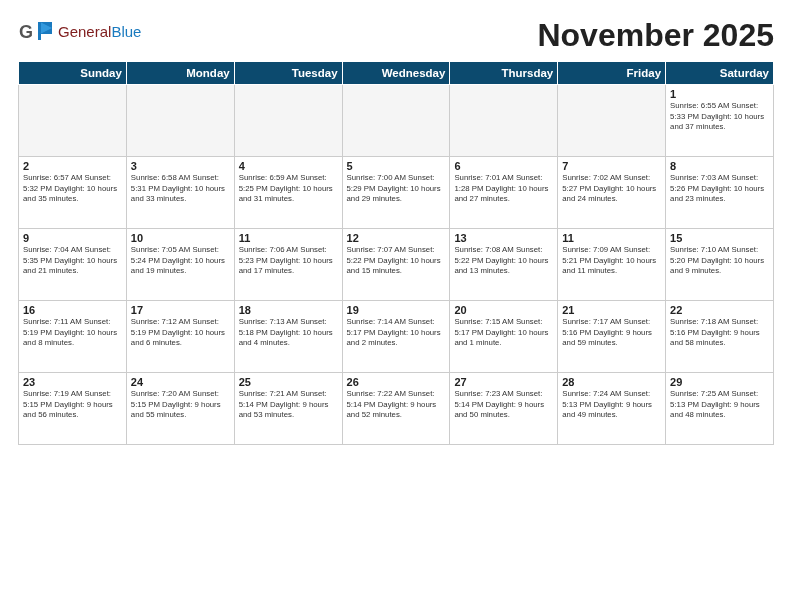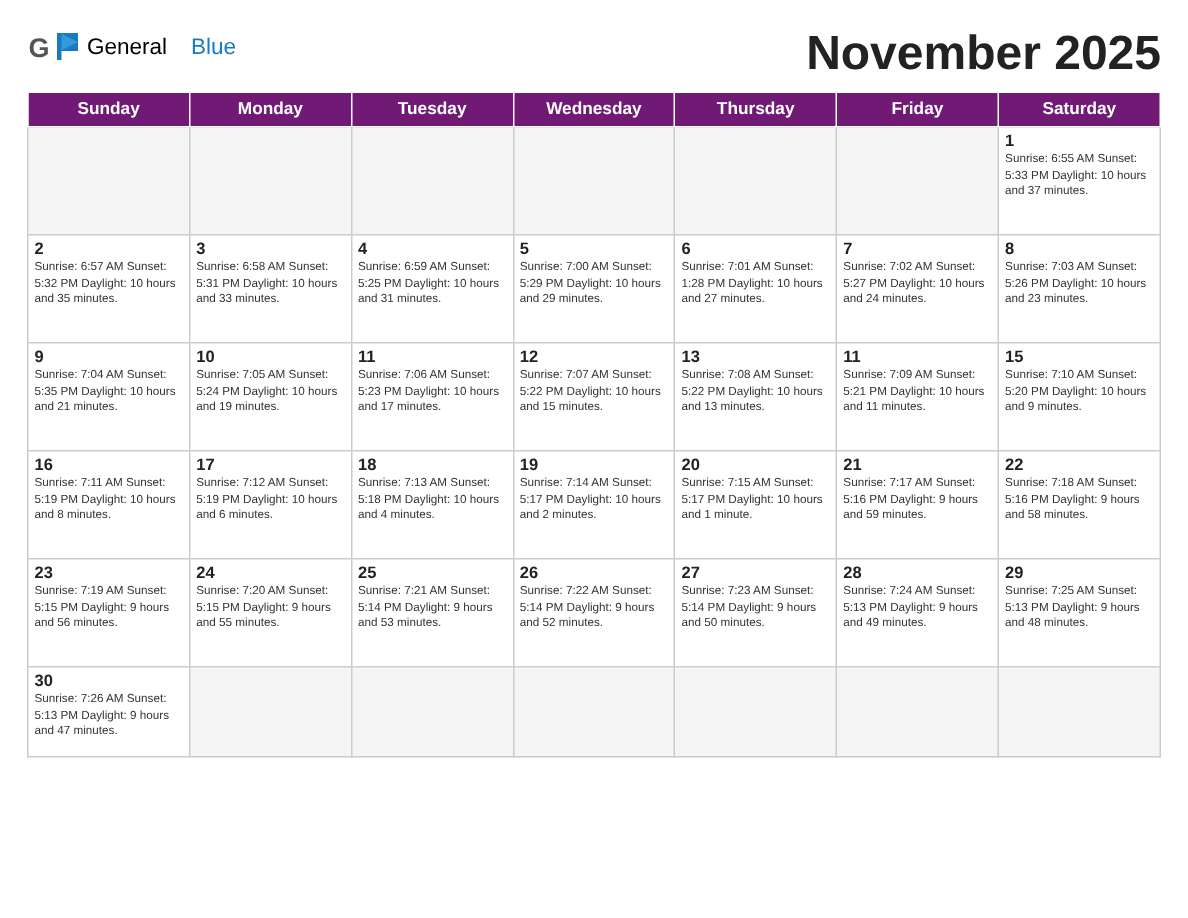--- a/index.html
+++ b/index.html
@@ -25,21 +25,21 @@
       display: flex;
       align-items: center;
       gap: 0px;
     }
     .logo-text {
       font-size: 15px;
       color: #333;
       line-height: 1.1;
     }
     .logo-text span {
-      color: #000000;
+      color: #7f1d1d;
     }
     .logo-icon {
       width: 36px;
       height: 28px;
       margin-right: 4px;
     }
     .title-block {
       text-align: left;
     }
     .month-title {
@@ -51,27 +51,27 @@
     .location {
       font-size: 15px;
       color: #444;
     }
     .calendar {
       width: 100%;
       border-collapse: collapse;
       table-layout: fixed;
     }
     .calendar th {
-      background: #701a75;
+      background: #0c4a6e;
       color: #fff;
       font-size: 11.5px;
       font-weight: bold;
       padding: 5px 4px;
       border: 1px solid #fff;
-      text-align: center;
+      text-align: right;
     }
     .calendar td {
       border: 1px solid #ccc;
       vertical-align: top;
       padding: 3px 4px;
       font-size: 8.5px;
       color: #333;
       height: 72px;
       background: #fff;
     }
@@ -103,21 +103,21 @@
       <svg class="logo-icon" viewBox="0 0 36 28" xmlns="http://www.w3.org/2000/svg">
         <rect x="0" y="0" width="36" height="28" fill="white"></rect>
 
         <text x="1" y="20" font-family="Arial" font-size="18" font-weight="bold" fill="#555">G</text>
 
         <polygon points="22,4 34,4 34,16 22,16" fill="#1a7abf"></polygon>
         <polygon points="22,4 34,10 22,16" fill="#3399dd"></polygon>
         <rect x="20" y="4" width="3" height="18" fill="#1a7abf"></rect>
       </svg>
       <div class="logo-text">
-        <div><span>General</span><span style="color:#1a7abf;margin-left:16px;">Blue</span></div>
+        <div><span>General</span><span style="color:#1a7abf;">Blue</span></div>
       </div>
     </div>
     <div class="title-block">
       <div class="month-title">November 2025</div>
     </div>
   </div>
 
   <table class="calendar">
     <thead>
       <tr>
@@ -343,30 +343,15 @@
 and 49 minutes.</div>
           </td>
           <td>
             <span class="day-num">29</span>
             <div class="day-info">Sunrise: 7:25 AM
 Sunset: 5:13 PM
 Daylight: 9 hours
 and 48 minutes.</div>
           </td>
         </tr>
-        <tr class="last-row">
-          <td>
-            <span class="day-num">30</span>
-            <div class="day-info">Sunrise: 7:26 AM
-Sunset: 5:13 PM
-Daylight: 9 hours
-and 47 minutes.</div>
-          </td>
-          <td class="empty"></td>
-          <td class="empty"></td>
-          <td class="empty"></td>
-          <td class="empty"></td>
-          <td class="empty"></td>
-          <td class="empty"></td>
-        </tr>
       </tbody>
   </table>
 </div>
 
 </body></html>

